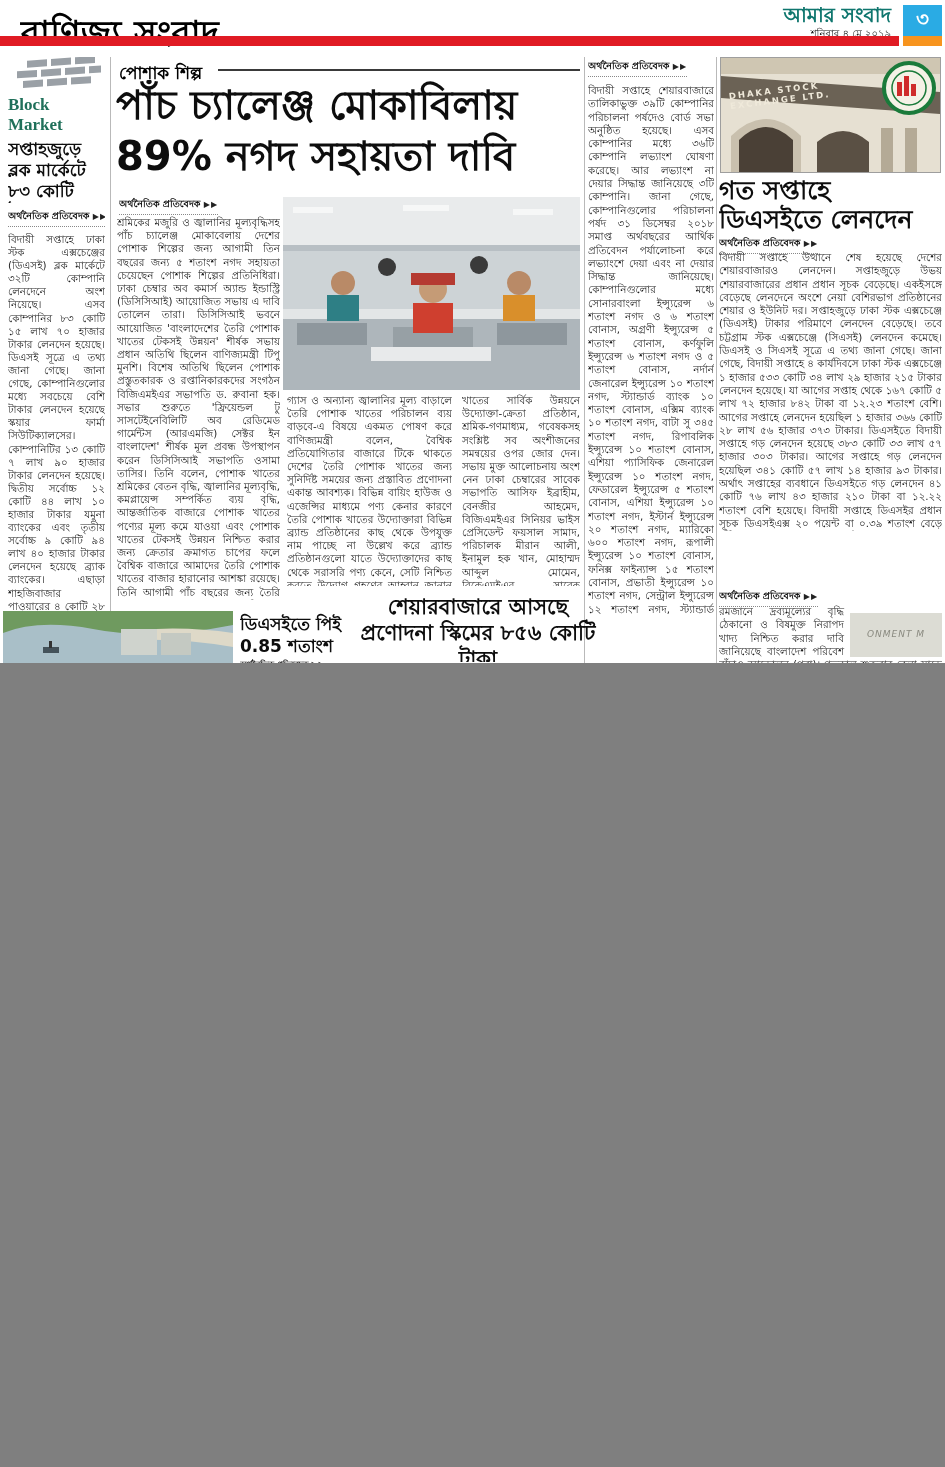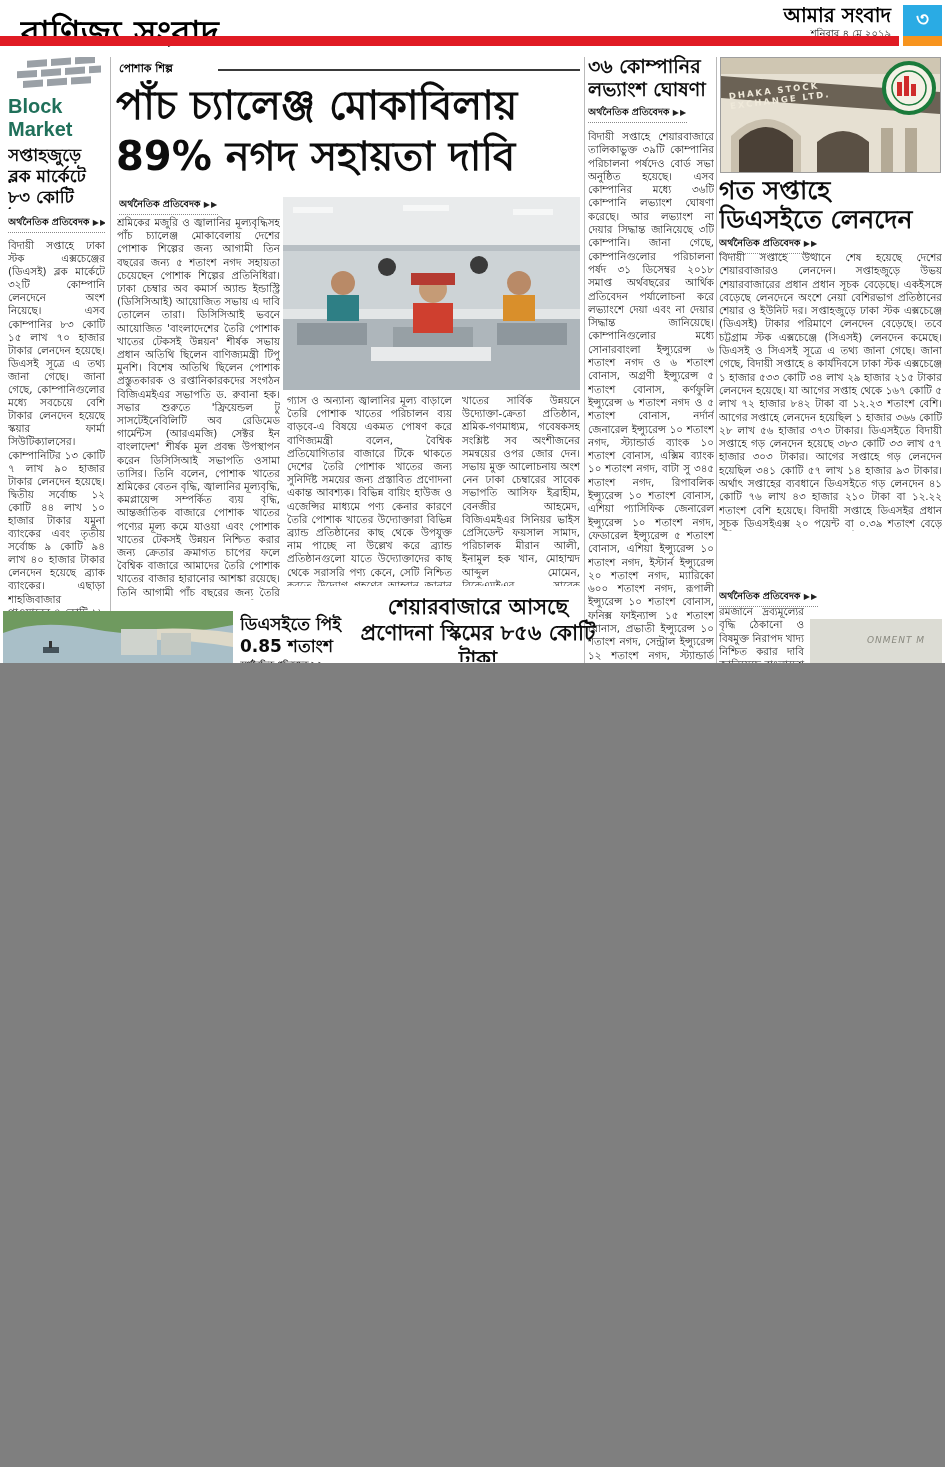--- a/index.html
+++ b/index.html
@@ -7,31 +7,31 @@
   .page { position:relative; width:945px; height:1467px; background:#7f7f7f; overflow:hidden; margin:0 auto; }
   .paper { position:absolute; left:0; top:0; width:945px; height:663px; background:#ffffff; overflow:hidden; }
   .abs { position:absolute; }
   .headline { font-weight:bold; color:#0d0d0d; }
   .body-text { text-align:justify; color:#1c1c1c; overflow:hidden; }
   .byline { font-weight:bold; font-size:9.5px; color:#111; border-bottom:1px dotted #888; padding-bottom:2px; width:max-content; max-width:100%; overflow:hidden; white-space:nowrap; }
   .byline .marker { font-size:8px; color:#222; letter-spacing:1px; }
   .vline { position:absolute; width:1px; background:#b9b9b9; }
   .masthead-title { left:21px; top:7px; font-size:34px; font-weight:bold; color:#000; letter-spacing:0.5px; }
   .brand-block { right:54px; top:4px; text-align:right; }
-  .brand-name { font-size:20px; font-weight:bold; color:#000000; line-height:22px; }
+  .brand-name { font-size:20px; font-weight:bold; color:#0f766e; line-height:22px; }
   .brand-date { font-size:10px; color:#111; }
   .page-badge { right:3px; top:5px; width:39px; height:31px; background:#2aabe4; color:#fff; font-size:20px; font-weight:bold; display:flex; align-items:center; justify-content:center; }
   .badge-strip { right:3px; top:36px; width:39px; height:10px; background:#f7941e; }
   .red-bar { left:0; top:36px; width:899px; height:10px; background:#e01b24; }
-  .kicker { left:119px; top:60px; font-size:11px; font-weight:bold; color:#000; }
+  .kicker { left:119px; top:60px; font-size:17px; font-weight:bold; color:#000; }
   .kicker-line { left:218px; top:69px; width:362px; height:2px; background:#3a3a3a; }
   .lead-headline { left:116px; top:80px; width:468px; font-size:40px; line-height:51px; height:110px; overflow:hidden; }
   .photo-frame { overflow:hidden; }
   .banner-frag { float:right; width:92px; height:44px; margin-left:6px; background:#dcdcd4; color:#8a8a80; font-size:9px; font-style:italic; display:flex; align-items:center; justify-content:center; letter-spacing:1px; }
-  .bm-label { font-family:Liberation Sans, sans-serif; font-weight:bold; font-size:20px; color:#20705a; }
+  .bm-label { font-family:Liberation Serif, serif; font-weight:bold; font-size:17px; color:#20705a; }
   .sign-text { position:absolute; left:8px; top:24px; width:150px; color:#efe9da; font-size:8.5px; letter-spacing:2px; transform:rotate(-7deg); font-weight:bold; }
 </style>
 </head>
 <body>
 
 <div class="page">
   <div class="paper">
 
     <div class="abs masthead-title">বাণিজ্য সংবাদ</div>
     <div class="abs brand-block">
@@ -106,21 +106,20 @@
           <circle cx="196" cy="68" r="9" fill="#3a3a3a"></circle>
         <rect x="88" y="150" width="120" height="14" fill="#e8eaeb"></rect>
       </svg>
     </div>
 
     <div class="abs body-text" style="left:117px; top:216px; width:163px; height:384px; font-size:10.3px; line-height:13.2px;">শ্রমিকের মজুরি ও জ্বালানির মূল্যবৃদ্ধিসহ পাঁচ চ্যালেঞ্জ মোকাবেলায় দেশের পোশাক শিল্পের জন্য আগামী তিন বছরের জন্য ৫ শতাংশ নগদ সহায়তা চেয়েছেন পোশাক শিল্পের প্রতিনিধিরা। ঢাকা চেম্বার অব কমার্স অ্যান্ড ইন্ডাস্ট্রি (ডিসিসিআই) আয়োজিত সভায় এ দাবি তোলেন তারা। ডিসিসিআই ভবনে আয়োজিত 'বাংলাদেশের তৈরি পোশাক খাতের টেকসই উন্নয়ন' শীর্ষক সভায় প্রধান অতিথি ছিলেন বাণিজ্যমন্ত্রী টিপু মুনশি। বিশেষ অতিথি ছিলেন পোশাক প্রস্তুতকারক ও রপ্তানিকারকদের সংগঠন বিজিএমইএর সভাপতি ড. রুবানা হক। সভার শুরুতে 'ফ্রিয়েন্ডল টু সাসটেইনেবিলিটি অব রেডিমেড গার্মেন্টস (আরএমজি) সেক্টর ইন বাংলাদেশ' শীর্ষক মূল প্রবন্ধ উপস্থাপন করেন ডিসিসিআই সভাপতি ওসামা তাসির। তিনি বলেন, পোশাক খাতের শ্রমিকের বেতন বৃদ্ধি, জ্বালানির মূল্যবৃদ্ধি, কমপ্লায়েন্স সম্পর্কিত ব্যয় বৃদ্ধি, আন্তর্জাতিক বাজারে পোশাক খাতের পণ্যের মূল্য কমে যাওয়া এবং পোশাক খাতের টেকসই উন্নয়ন নিশ্চিত করার জন্য ক্রেতার ক্রমাগত চাপের ফলে বৈশ্বিক বাজারে আমাদের তৈরি পোশাক খাতের বাজার হারানোর আশঙ্কা রয়েছে। তিনি আগামী পাঁচ বছরের জন্য তৈরি পোশাক খাতের সব পণ্যের (প্রচলিত ও অপ্রচলিত) জন্য ৫ শতাংশ হারে নগদ প্রণোদনা দেয়ার প্রস্তাব করেন। পাশাপাশি এ খাতের সামগ্রিক উন্নয়নে মানবসম্পদের দক্ষতা উন্নয়নের ওপর জোরারোপের পাশাপাশি আগামী পাঁচ বছরের জন্য জ্বালানির মূল্য নির্ধারণে দীর্ঘমেয়াদি পরিকল্পনা প্রণয়নেরও আহ্বান জানান ডিসিসিআই সভাপতি। ডিসিসিআই সভাপতি জানান, ২০১৩ সাল থেকে বাংলাদেশের পোশাকপণ্যের দাম প্রতি বছর গড়ে শূন্য দশমিক ৭৪ শতাংশ হারে কমছে। এর মধ্যে গ্যাসের প্রস্তাবিত বর্ধিত মূল্য কার্যকর করলে বিদ্যুতের মূল্য বাড়বে ৬০ শতাংশ। এতে পোশাক খাতের উৎপাদন ব্যয় প্রায় ৯ শতাংশ বাড়বে। যেখানে এরই মধ্যে বাংলাদেশের তৈরি পোশাকের দাম তুলনামূলক কম হওয়ায় এ খাতের উদ্যোক্তাদের টেকসই উন্নয়ন নিশ্চিত করা বেশ কঠিন হয়ে দাঁড়িয়েছে।</div>
     <div class="abs body-text" style="left:287px; top:394px; width:165px; height:192px; font-size:10.3px; line-height:13.2px;">গ্যাস ও অন্যান্য জ্বালানির মূল্য বাড়ালে তৈরি পোশাক খাতের পরিচালন ব্যয় বাড়বে-এ বিষয়ে একমত পোষণ করে বাণিজ্যমন্ত্রী বলেন, বৈশ্বিক প্রতিযোগিতার বাজারে টিকে থাকতে দেশের তৈরি পোশাক খাতের জন্য সুনির্দিষ্ট সময়ের জন্য প্রস্তাবিত প্রণোদনা একান্ত আবশ্যক। বিভিন্ন বায়িং হাউজ ও এজেন্সির মাধ্যমে পণ্য কেনার কারণে তৈরি পোশাক খাতের উদ্যোক্তারা বিভিন্ন ব্র্যান্ড প্রতিষ্ঠানের কাছ থেকে উপযুক্ত নাম পাচ্ছে না উল্লেখ করে ব্র্যান্ড প্রতিষ্ঠানগুলো যাতে উদ্যোক্তাদের কাছ থেকে সরাসরি পণ্য কেনে, সেটি নিশ্চিত করতে উদ্যোগ গ্রহণের আহ্বান জানান মন্ত্রী। এ সময় বিভিন্ন দেশের সঙ্গে দ্বিপক্ষীয় বাণিজ্য সম্পর্ক প্রসঙ্গে মন্ত্রী জানান, শ্রীলংকা, বেলারুশ ও চেক রিপাবলিকের সঙ্গে বাংলাদেশের দ্বিপক্ষীয় বাণিজ্য চুক্তি স্বাক্ষরের বিষয়টি বর্তমানে চূড়ান্ত পর্যায়ে রয়েছে। ব্রাজিলের সঙ্গে দ্বিপক্ষীয় চুক্তি স্বাক্ষরের বিষয়ে উদ্যোগ নেয়া হবে। সভায় পোশাক খাতের টেকসই উন্নয়ন ও</div>
     <div class="abs body-text" style="left:462px; top:394px; width:118px; height:192px; font-size:10.3px; line-height:13.2px;">খাতের সার্বিক উন্নয়নে উদ্যোক্তা-ক্রেতা প্রতিষ্ঠান, শ্রমিক-গণমাধ্যম, গবেষকসহ সংশ্লিষ্ট সব অংশীজনের সমন্বয়ের ওপর জোর দেন। সভায় মুক্ত আলোচনায় অংশ নেন ঢাকা চেম্বারের সাবেক সভাপতি আসিফ ইব্রাহীম, বেনজীর আহমেদ, বিজিএমইএর সিনিয়র ভাইস প্রেসিডেন্ট ফয়সাল সামাদ, পরিচালক মীরান আলী, ইনামুল হক খান, মোহাম্মদ আব্দুল মোমেন, বিকেএমইএর সাবেক সভাপতি ফজলুল হক, এইচএন্ডএমের প্রতিনিধি রজার হুবার্ট, বেস্ট সেলারের সাসটেইনেবল ম্যানেজার জাহাঙ্গীর আলম, ইনডিটেক্সের মো. রেজাউল করিম ভূইয়া ও কামরুল হাসান, ঢাকা চেম্বারের সাবেক ঊর্ধ্বতন সহসভাপতি হায়দার আহমেদ খান, এফসিএ, বাংলাপোশাকের ব্যবস্থাপনা পরিচালক মোহাম্মদ সোহেল প্রমুখ। সভায় আরো উপস্থিত ছিলেন ডিসিসিআই সহসভাপতি ইমরান আহমেদ, পরিচালক ইঞ্জিনিয়ার আকবর হাকিম, এনামুল হক পাটোয়ারী, হোসেন এ সিকদার, খন্দকার রাশেদুল আহসান, কেএমএন মঞ্জুরুল হক, ইঞ্জিনিয়ার মো. আল আমিন, মোহাম্মদ বাশীর উদ্দিন ও এসএম জিল্লুর রহমান।</div>
 
     <div class="abs" style="left:588px; top:55px; width:126px;">
-      <div class="headline" style="font-size:19px; line-height:23px; height:46px; overflow:hidden;">৩৬ কোম্পানির লভ্যাংশ ঘোষণা</div>
       <div class="byline" style="margin-top:4px;">
         <span>অর্থনৈতিক প্রতিবেদক</span>
         <span class="marker">▶▶</span>
       </div>
       <div class="body-text" style="margin-top:7px; font-size:10.3px; line-height:13.3px; height:530px;">বিদায়ী সপ্তাহে শেয়ারবাজারে তালিকাভুক্ত ৩৯টি কোম্পানির পরিচালনা পর্ষদেও বোর্ড সভা অনুষ্ঠিত হয়েছে। এসব কোম্পানির মধ্যে ৩৬টি কোম্পানি লভ্যাংশ ঘোষণা করেছে। আর লভ্যাংশ না দেয়ার সিদ্ধান্ত জানিয়েছে ৩টি কোম্পানি। জানা গেছে, কোম্পানিগুলোর পরিচালনা পর্ষদ ৩১ ডিসেম্বর ২০১৮ সমাপ্ত অর্থবছরের আর্থিক প্রতিবেদন পর্যালোচনা করে লভ্যাংশে দেয়া এবং না দেয়ার সিদ্ধান্ত জানিয়েছে। কোম্পানিগুলোর মধ্যে সোনারবাংলা ইন্স্যুরেন্স ৬ শতাংশ নগদ ও ৬ শতাংশ বোনাস, অগ্রণী ইন্স্যুরেন্স ৫ শতাংশ বোনাস, কর্ণফুলি ইন্স্যুরেন্স ৬ শতাংশ নগদ ও ৫ শতাংশ বোনাস, নর্দার্ন জেনারেল ইন্স্যুরেন্স ১০ শতাংশ নগদ, স্ট্যান্ডার্ড ব্যাংক ১০ শতাংশ বোনাস, এক্সিম ব্যাংক ১০ শতাংশ নগদ, বাটা সু ৩৪৫ শতাংশ নগদ, রিপাবলিক ইন্স্যুরেন্স ১০ শতাংশ বোনাস, এশিয়া প্যাসিফিক জেনারেল ইন্স্যুরেন্স ১০ শতাংশ নগদ, ফেডারেল ইন্স্যুরেন্স ৫ শতাংশ বোনাস, এশিয়া ইন্স্যুরেন্স ১০ শতাংশ নগদ, ইস্টার্ন ইন্স্যুরেন্স ২০ শতাংশ নগদ, ম্যারিকো ৬০০ শতাংশ নগদ, রূপালী ইন্স্যুরেন্স ১০ শতাংশ বোনাস, ফনিক্স ফাইন্যান্স ১৫ শতাংশ বোনাস, প্রভাতী ইন্স্যুরেন্স ১০ শতাংশ নগদ, সেন্ট্রাল ইন্স্যুরেন্স ১২ শতাংশ নগদ, স্ট্যান্ডার্ড ইন্স্যুরেন্স ১০ শতাংশ বোনাস, সিটি জেনারেল ইন্স্যুরেন্স ৫ শতাংশ নগদ, মিউচুয়াল ট্রাস্ট ব্যাংক ১১ শতাংশ নগদ, আইএফআইসি ব্যাংক ১০ শতাংশ বোনাস, ঢাকা ইন্স্যুরেন্স ১৫ শতাংশ নগদ, সোশাল ইসলামী ব্যাংক ১০ শতাংশ বোনাস, ইসলামী ইন্স্যুরেন্স ১০ শতাংশ নগদ, রূপালী ব্যাংক ১০ শতাংশ বোনাস, মার্কেন্টাইল ব্যাংক ১৫ শতাংশ বোনাস, ন্যাশনাল ব্যাংক ১০ শতাংশ বোনাস, পূরবী জেনারেল ইন্স্যুরেন্স ১২ শতাংশ বোনাস, মার্কেন্টাইল ইন্স্যুরেন্স ১০ শতাংশ নগদ, ট্রাস্ট ব্যাংক ১০ শতাংশ বোনাস, ইউনাইটেড কমার্শিয়াল ব্যাংক ১০ শতাংশ বোনাস, সাউথইস্ট ব্যাংক ১০ শতাংশ বোনাস, এনসিসি ব্যাংক ৫ শতাংশ নগদ ও ৫ শতাংশ বোনাস, ওয়ান ব্যাংক ১০ শতাংশ বোনাস, উত্তরা ব্যাংক ২০ শতাংশ নগদ ও ২ শতাংশ বোনাস এবং কন্টিনেন্টাল ইন্স্যুরেন্স শেয়ারহোল্ডারদের জন্য ৫ শতাংশ নগদ ও ৫ শতাংশ বোনাস লভ্যাংশ ঘোষণা করেছে।</div>
     </div>
 
     <div class="abs photo-frame" style="left:720px; top:57px; width:221px; height:116px; border:1px solid #9e9e9e; box-sizing:border-box;">
       <svg width="219" height="114" viewBox="0 0 219 114" aria-hidden="true">
         <rect width="219" height="114" fill="#e6e0d2"></rect>
@@ -144,21 +143,21 @@
       <span>অর্থনৈতিক প্রতিবেদক</span>
       <span class="marker">▶▶</span>
     </div>
     <div class="abs body-text" style="left:719px; top:251px; width:223px; height:280px; font-size:10.3px; line-height:13.3px;">বিদায়ী সপ্তাহে উত্থানে শেষ হয়েছে দেশের শেয়ারবাজারও লেনদেন। সপ্তাহজুড়ে উভয় শেয়ারবাজারের প্রধান প্রধান সূচক বেড়েছে। একইসঙ্গে বেড়েছে লেনদেনে অংশে নেয়া বেশিরভাগ প্রতিষ্ঠানের শেয়ার ও ইউনিট দর। সপ্তাহজুড়ে ঢাকা স্টক এক্সচেঞ্জে (ডিএসই) টাকার পরিমাণে লেনদেন বেড়েছে। তবে চট্টগ্রাম স্টক এক্সচেঞ্জে (সিএসই) লেনদেন কমেছে। ডিএসই ও সিএসই সূত্রে এ তথ্য জানা গেছে। জানা গেছে, বিদায়ী সপ্তাহে ৪ কার্যদিবসে ঢাকা স্টক এক্সচেঞ্জে ১ হাজার ৫৩৩ কোটি ৩৪ লাখ ২৯ হাজার ২১৫ টাকার লেনদেন হয়েছে। যা আগের সপ্তাহ থেকে ১৬৭ কোটি ৫ লাখ ৭২ হাজার ৮৪২ টাকা বা ১২.২৩ শতাংশ বেশি। আগের সপ্তাহে লেনদেন হয়েছিল ১ হাজার ৩৬৬ কোটি ২৮ লাখ ৫৬ হাজার ৩৭৩ টাকার। ডিএসইতে বিদায়ী সপ্তাহে গড় লেনদেন হয়েছে ৩৮৩ কোটি ৩৩ লাখ ৫৭ হাজার ৩০৩ টাকার। আগের সপ্তাহে গড় লেনদেন হয়েছিল ৩৪১ কোটি ৫৭ লাখ ১৪ হাজার ৯৩ টাকার। অর্থাৎ সপ্তাহের ব্যবধানে ডিএসইতে গড় লেনদেন ৪১ কোটি ৭৬ লাখ ৪৩ হাজার ২১০ টাকা বা ১২.২২ শতাংশ বেশি হয়েছে। বিদায়ী সপ্তাহে ডিএসইর প্রধান সূচক ডিএসইএক্স ২০ পয়েন্ট বা ০.৩৯ শতাংশ বেড়ে দাঁড়িয়েছে ৫ হাজার ২৮৩ পয়েন্টে। অপর সূচকগুলোর মধ্যে শরিয়াহ সূচক ১০ পয়েন্ট বা ০.৮৩ শতাংশ এবং ডিএসই-৩০ সূচক ৬ পয়েন্ট বা ০.৩৬ শতাংশ বেড়ে দাঁড়িয়েছে যথাক্রমে ১ হাজার ২২৪ ও ১ হাজার ৮৭০ পয়েন্টে। ডিএসইতে বিদায়ী সপ্তাহে ৩৫০টি প্রতিষ্ঠান লেনদেনে অংশ নিয়েছে। প্রতিষ্ঠানগুলোর মধ্যে শেয়ার দর বেড়েছে ২২৪টির, কমেছে ১১০টির এবং অপরিবর্তিত রয়েছে ২৬টির শেয়ার ও ইউনিট দর। অপর শেয়ারবাজার চট্টগ্রাম স্টক এক্সচেঞ্জে সপ্তাহজুড়ে ৬৫ কোটি ৩৫ লাখ ১০ হাজার ২১০ টাকার শেয়ার ও ইউনিট লেনদেন হয়েছে। আগের সপ্তাহে লেনদেন হয়েছিল ৯৩ কোটি ৩১ লাখ ২ হাজার ৭৮ টাকার। এ হিসাবে সপ্তাহের ব্যবধানে সিএসইতে টাকার পরিমাণে লেনদেন ২৭ কোটি ৯৫ লাখ ৯১ হাজার ৮৬৮ টাকা বা ৩০ শতাংশ কমেছে।</div>
 
     <div class="abs byline" style="left:719px; top:589px;">
       <span>অর্থনৈতিক প্রতিবেদক</span>
       <span class="marker">▶▶</span>
     </div>
     <div class="abs body-text" style="left:719px; top:605px; width:223px; height:58px; font-size:10.3px; line-height:13.3px;">
-      <span class="banner-frag" style="margin-top:14px;padding-left:40px;">ONMENT M</span>
+      <span class="banner-frag" style="margin-top:8px;">ONMENT M</span>
       <span>রমজানে দ্রব্যমূল্যের বৃদ্ধি ঠেকানো ও বিষমুক্ত নিরাপদ খাদ্য নিশ্চিত করার দাবি জানিয়েছে বাংলাদেশ পরিবেশ বাঁচাও আন্দোলন (পবা)। গতকাল শুক্রবার বেলা সাড়ে ১১টায় ঢাকা বিশ্ববিদ্যালয়ের চারুকলা</span>
     </div>
 
     <div class="abs photo-frame" style="left:3px; top:611px; width:230px; height:52px;">
       <svg width="230" height="52" viewBox="0 0 230 52" aria-hidden="true">
         <rect width="230" height="52" fill="#a9bfc8"></rect>
         <path d="M0 0 H230 V14 Q150 30 90 18 Q35 8 0 22 Z" fill="#6f9a5f"></path>
         <path d="M120 20 Q180 14 230 22 V36 Q170 26 120 30 Z" fill="#ded9c8"></path>
         <rect x="118" y="18" width="36" height="26" fill="#cfd3cd"></rect>
           <rect x="158" y="22" width="30" height="22" fill="#c4c9c2"></rect>

